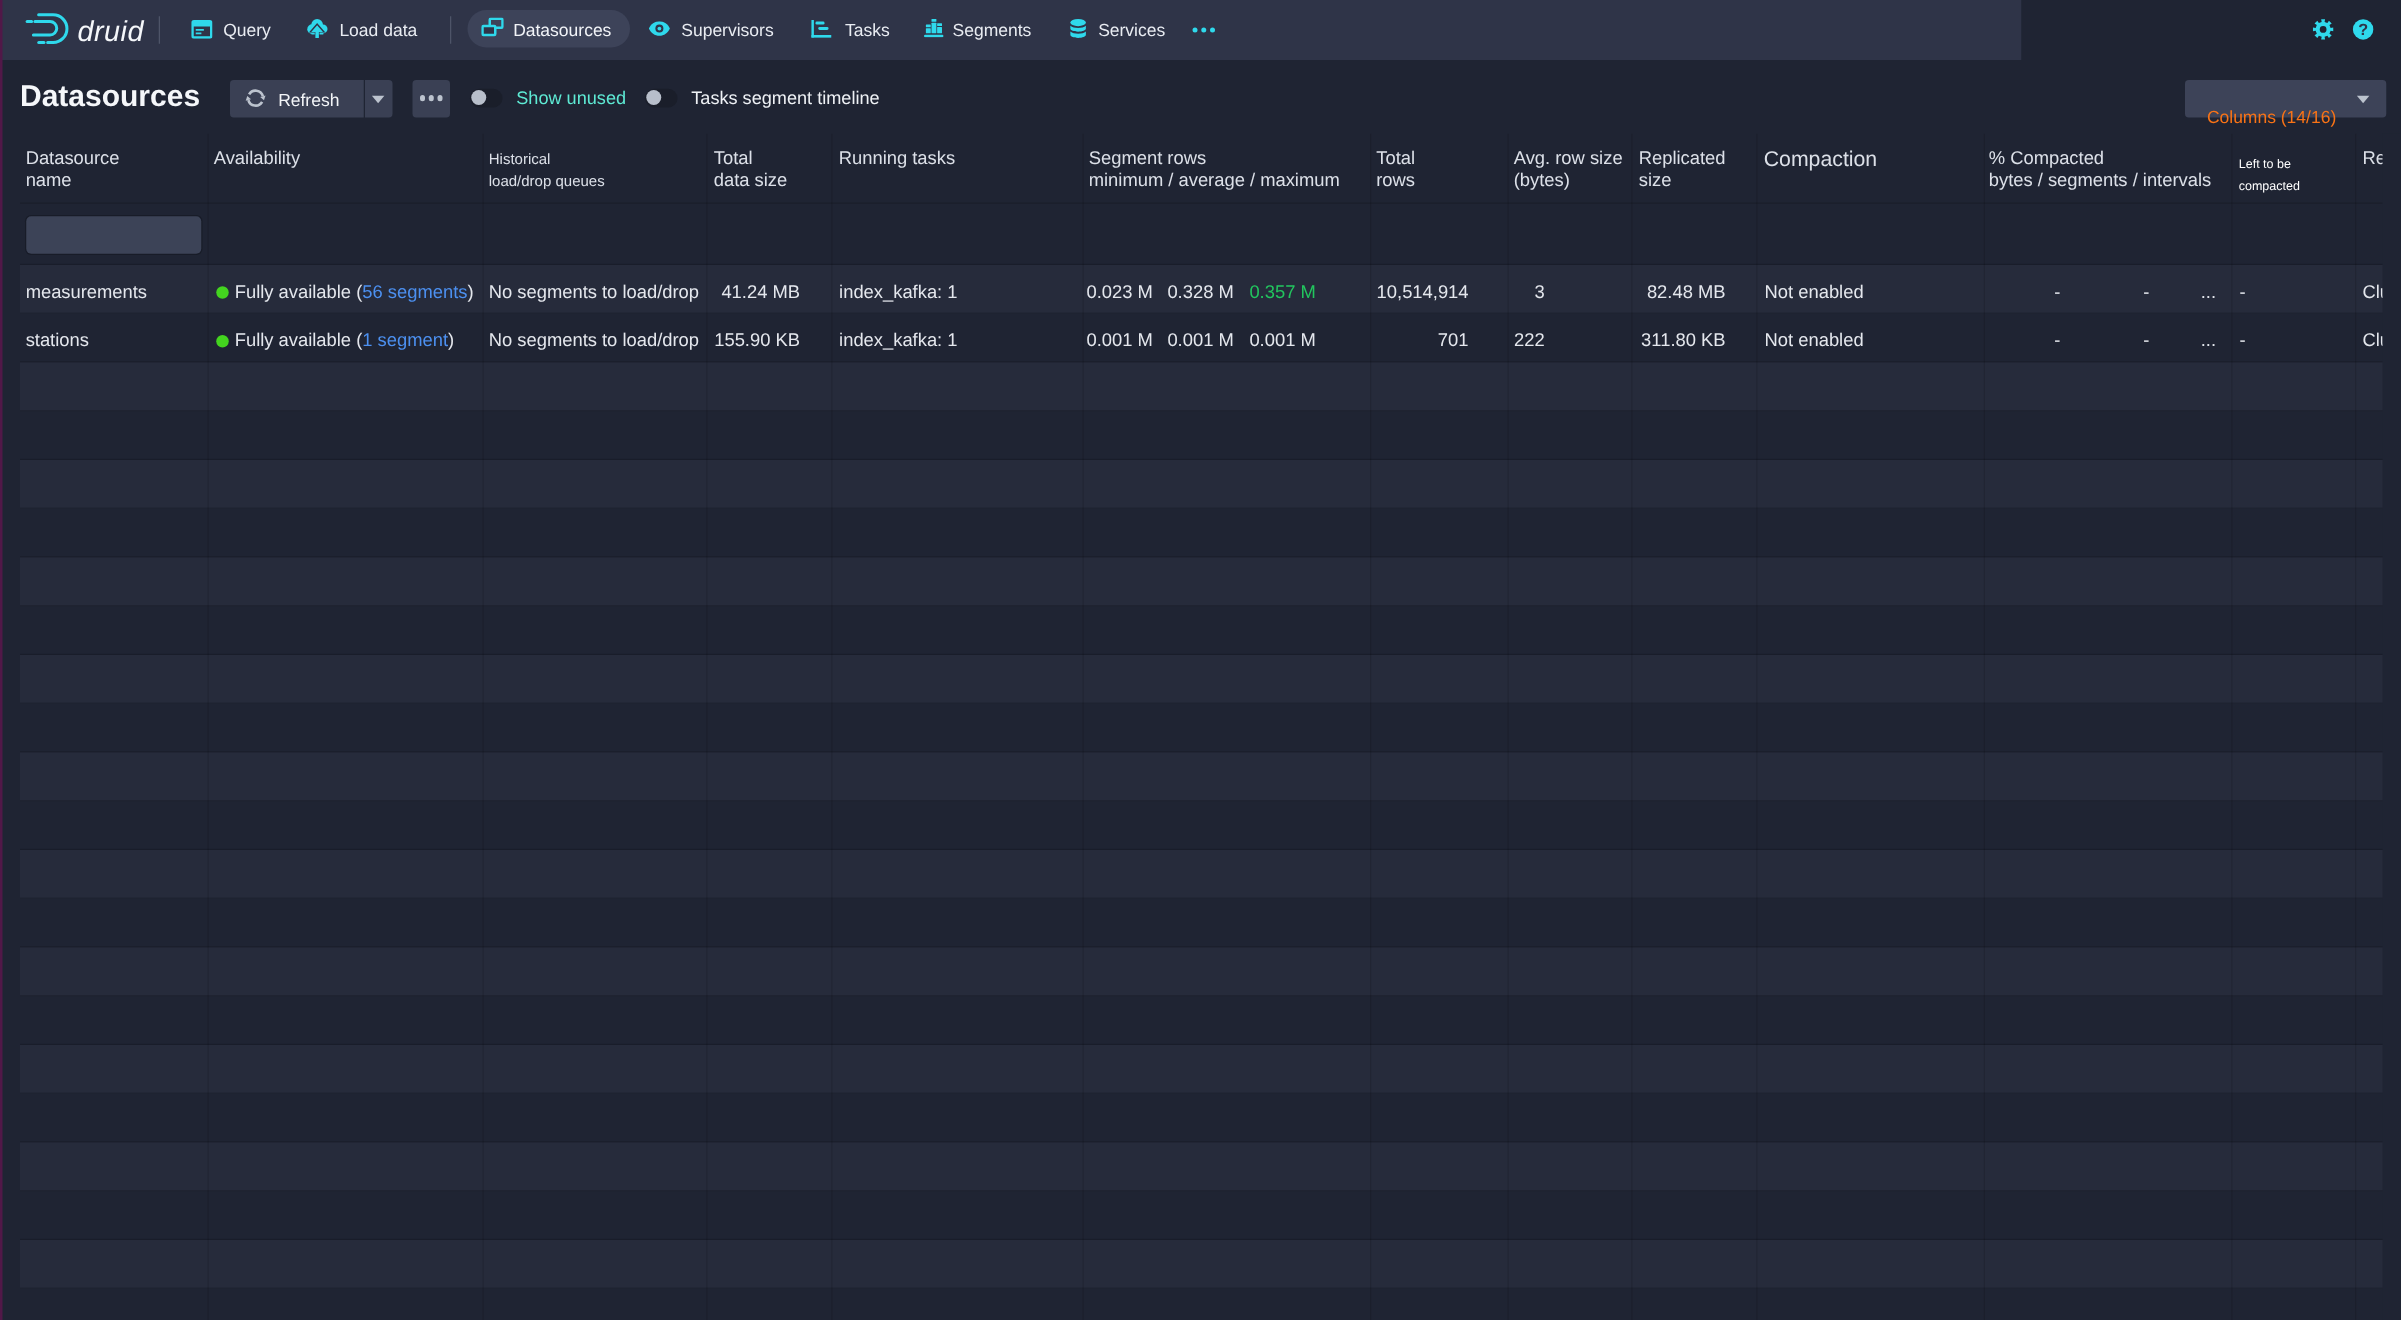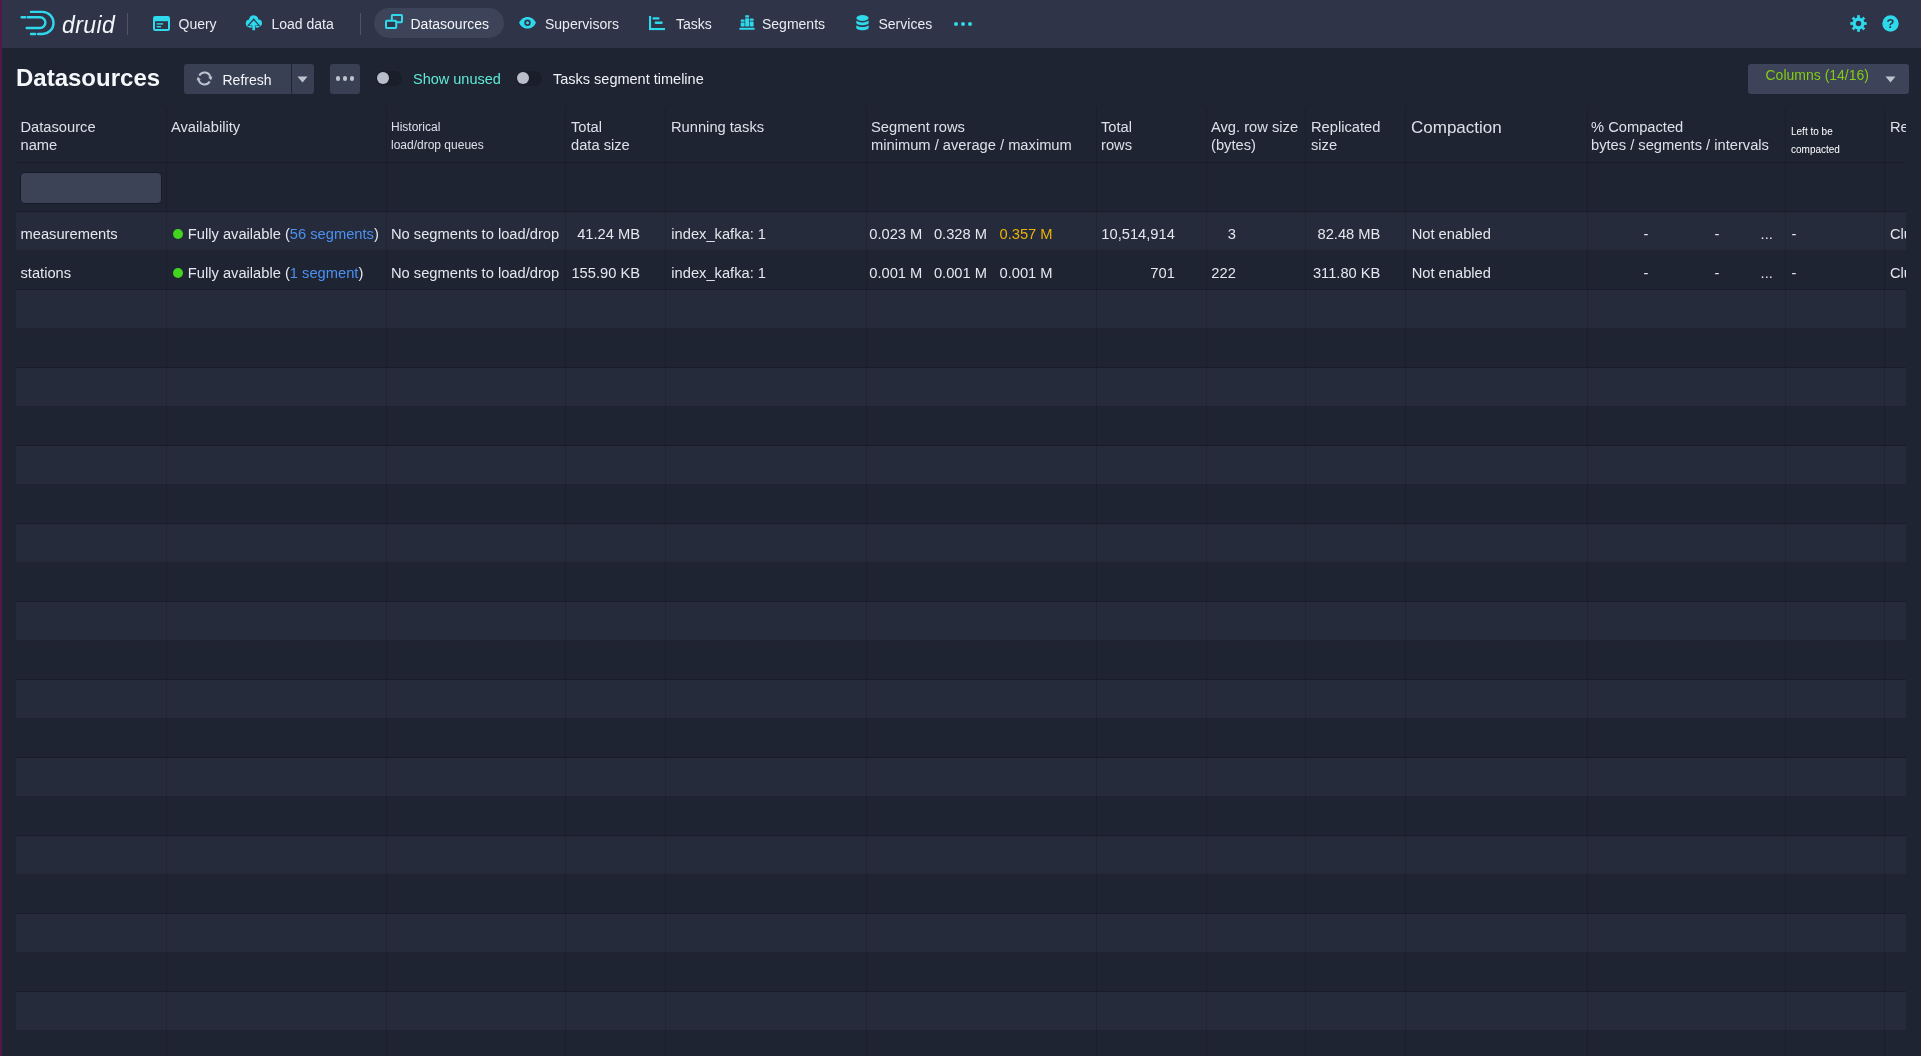--- a/index.html
+++ b/index.html
@@ -1,18 +1,18 @@
 <!DOCTYPE html>
 <html><head><meta charset="utf-8"><style>
 *{margin:0;padding:0;box-sizing:border-box}
 html,body{width:1921px;height:1056px;background:#1f2433;overflow:hidden;font-family:"Liberation Sans",sans-serif;position:relative}
 .abs{position:absolute}
 .t14{font-size:14.7px;color:#e4e7ed;white-space:nowrap}
 </style></head><body>
-<div class="abs" style="left:0;top:0;width:1921px;height:48px;background:#2f3448">
+<div class="abs" style="left:0;top:0;width:1617px;height:48px;background:#2f3448">
 <svg class="abs" style="left:18px;top:6px" width="42" height="36" viewBox="0 0 42 36">
 <g fill="none" stroke="#2fd9ec" stroke-width="2.4" stroke-linecap="round">
 <path d="M12.9 5.85 H24.5 A11.05 11.05 0 1 1 24.5 27.95 H20.1"></path>
 <path d="M9.9 11.2 H22 A5.4 5.4 0 1 1 22 22 H8.7"></path>
 <path d="M3.7 11.2 H7.3"></path>
 <path d="M13 27.95 H17.2"></path>
 </g>
     </svg>
 <div class="abs" style="left:62px;top:12px;font-size:23px;color:#f5f7fa;font-style:italic;letter-spacing:0.4px">druid</div>
 <div class="abs" style="left:127px;top:13px;width:1px;height:22px;background:#4e5468"></div>
@@ -108,21 +108,21 @@
 <div class="abs" style="left:335.5px;top:76.4px;width:4.2px;height:4.2px;border-radius:50%;background:#bcc3ce"></div>
 <div class="abs" style="left:342.7px;top:76.4px;width:4.2px;height:4.2px;border-radius:50%;background:#bcc3ce"></div>
 <div class="abs" style="left:349.9px;top:76.4px;width:4.2px;height:4.2px;border-radius:50%;background:#bcc3ce"></div>
 <div class="abs" style="left:375.5px;top:70.5px;width:26px;height:15.5px;border-radius:8px;background:#1a1e2a"></div>
 <div class="abs" style="left:377.2px;top:72.2px;width:12.3px;height:12.3px;border-radius:50%;background:#b8bfcb"></div>
 <div class="abs" style="left:413px;top:71px;font-size:14.5px;color:#5eead4">Show unused</div>
 <div class="abs" style="left:515.5px;top:70.5px;width:26px;height:15.5px;border-radius:8px;background:#1a1e2a"></div>
 <div class="abs" style="left:517.2px;top:72.2px;width:12.3px;height:12.3px;border-radius:50%;background:#b8bfcb"></div>
 <div class="abs" style="left:553px;top:71px;font-size:14.5px;color:#eef1f5">Tasks segment timeline</div>
 <div class="abs" style="left:1747.5px;top:64px;width:161px;height:30px;background:#3d4358;border-radius:3px"></div>
-<div class="abs" style="left:1765.5px;top:67px;font-size:14px;color:#84cc16">Columns (14/16)</div>
+<div class="abs" style="left:1765.5px;top:85px;font-size:14px;color:#f97316">Columns (14/16)</div>
 <svg class="abs" style="left:1884.5px;top:75.5px" width="11" height="7" viewBox="0 0 11 7">
     <path d="M0.5 0.5 h10 l-5 6 z" fill="#bcc3ce"></path>
   </svg>
 <div class="abs" style="left:15.5px;top:211.5px;width:1905.5px;height:39.0px;background:#262b3b;border-bottom:1px solid rgba(0,0,0,0.17)"></div>
 <div class="abs" style="left:15.5px;top:250.5px;width:1905.5px;height:39.0px;background:transparent;border-bottom:1px solid rgba(0,0,0,0.17)"></div>
 <div class="abs" style="left:15.5px;top:289.5px;width:1905.5px;height:39.0px;background:#262b3b;border-bottom:1px solid rgba(0,0,0,0.17)"></div>
 <div class="abs" style="left:15.5px;top:328.5px;width:1905.5px;height:39.0px;background:transparent;border-bottom:1px solid rgba(0,0,0,0.17)"></div>
 <div class="abs" style="left:15.5px;top:367.5px;width:1905.5px;height:39.0px;background:#262b3b;border-bottom:1px solid rgba(0,0,0,0.17)"></div>
 <div class="abs" style="left:15.5px;top:406.5px;width:1905.5px;height:39.0px;background:transparent;border-bottom:1px solid rgba(0,0,0,0.17)"></div>
 <div class="abs" style="left:15.5px;top:445.5px;width:1905.5px;height:39.0px;background:#262b3b;border-bottom:1px solid rgba(0,0,0,0.17)"></div>
@@ -170,21 +170,21 @@
 <div class="abs" style="left:1890px;top:119px;font-size:14.7px;line-height:17.5px;color:#dce0e8;white-space:nowrap">Retention</div>
 <div class="abs" style="left:20.5px;top:172.5px;width:140px;height:30px;border-radius:4px;background:#3c4357;box-shadow:0 0 0 1px #181c28"></div>
 <div class="abs t14" style="left:20.5px;top:226.0px;color:#e4e7ed">measurements</div>
 <div class="abs" style="left:172.5px;top:228.5px;width:10px;height:10px;border-radius:50%;background:#43d41f"></div>
 <div class="abs t14" style="left:187.8px;top:226.0px">Fully available (<span style="color:#4c90f0">56 segments</span>)</div>
 <div class="abs t14" style="left:391px;top:226.0px;color:#e4e7ed">No segments to load/drop</div>
 <div class="abs t14" style="right:1281px;top:226.0px;color:#e4e7ed">41.24 MB</div>
 <div class="abs t14" style="left:671.3px;top:226.0px;color:#e4e7ed">index_kafka:&nbsp;1</div>
 <div class="abs t14" style="right:998.7px;top:226.0px;color:#e4e7ed">0.023 M</div>
 <div class="abs t14" style="right:934.0px;top:226.0px;color:#e4e7ed">0.328 M</div>
-<div class="abs t14" style="right:868.4000000000001px;top:226.0px;color:#eab308">0.357 M</div>
+<div class="abs t14" style="right:868.4000000000001px;top:226.0px;color:#22c55e">0.357 M</div>
 <div class="abs t14" style="right:746.2px;top:226.0px;color:#e4e7ed">10,514,914</div>
 <div class="abs t14" style="right:685.2px;top:226.0px;color:#e4e7ed">3</div>
 <div class="abs t14" style="right:540.5999999999999px;top:226.0px;color:#e4e7ed">82.48 MB</div>
 <div class="abs t14" style="left:1411.7px;top:226.0px;color:#e4e7ed">Not enabled</div>
 <div class="abs t14" style="right:272.70000000000005px;top:226.0px;color:#e4e7ed">-</div>
 <div class="abs t14" style="right:201.5999999999999px;top:226.0px;color:#e4e7ed">-</div>
 <div class="abs t14" style="right:148.20000000000005px;top:226.0px;color:#e4e7ed">...</div>
 <div class="abs t14" style="left:1791.6px;top:226.0px;color:#e4e7ed">-</div>
 <div class="abs t14" style="left:1890px;top:226.0px;color:#e4e7ed">Cluster default</div>
 <div class="abs t14" style="left:20.5px;top:265.0px;color:#e4e7ed">stations</div>

